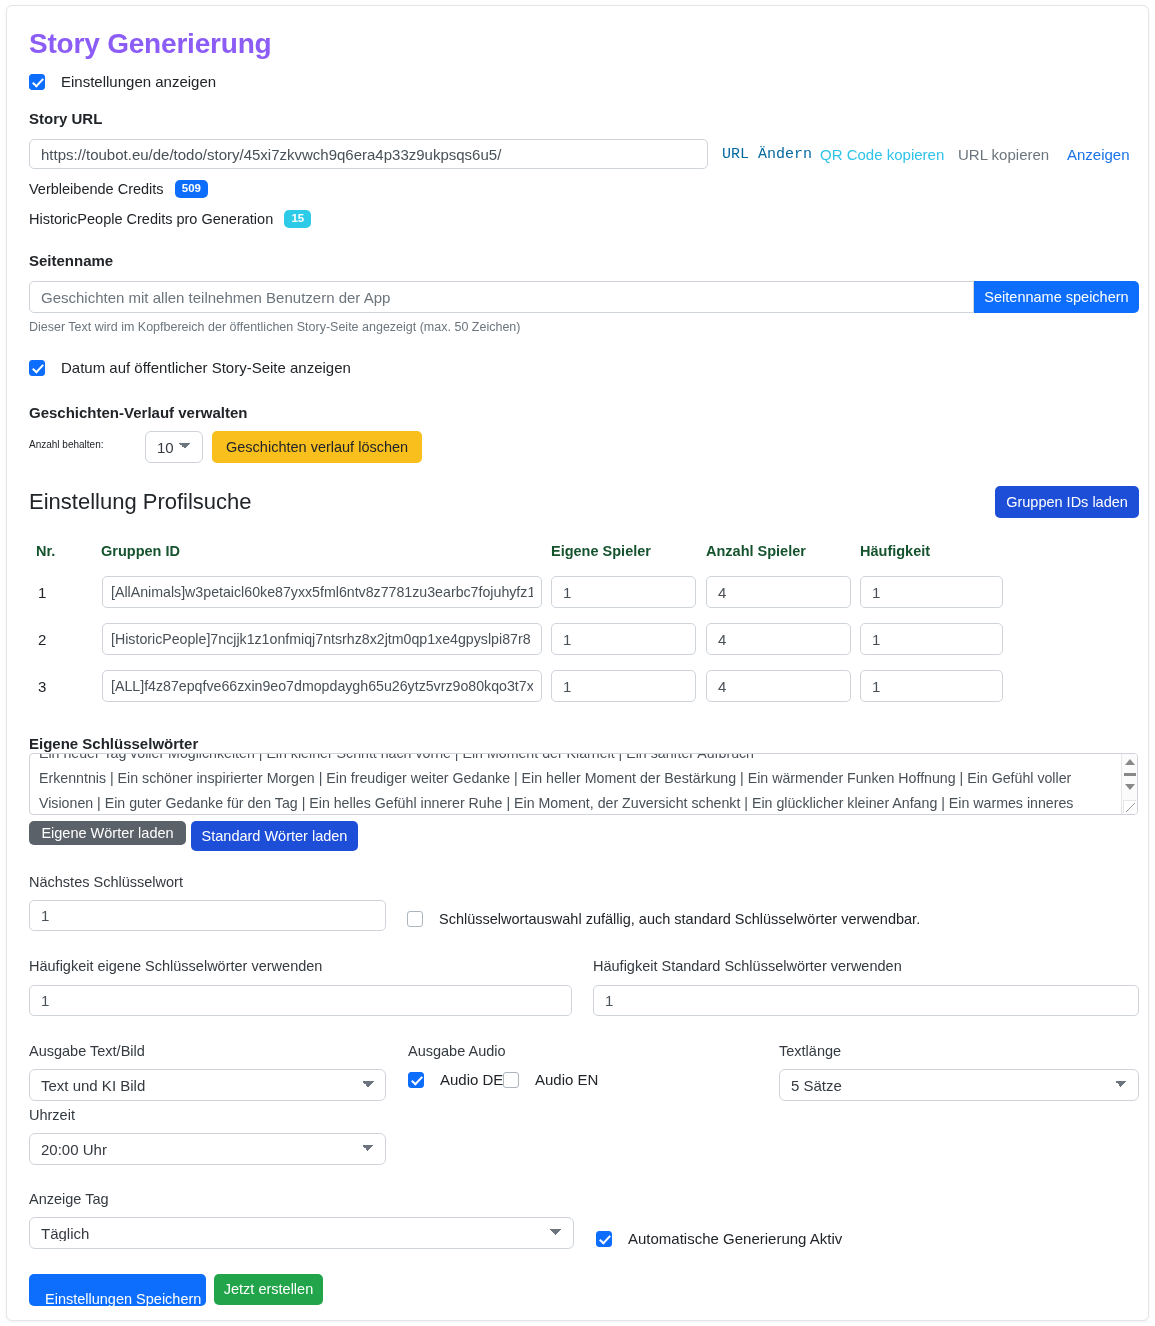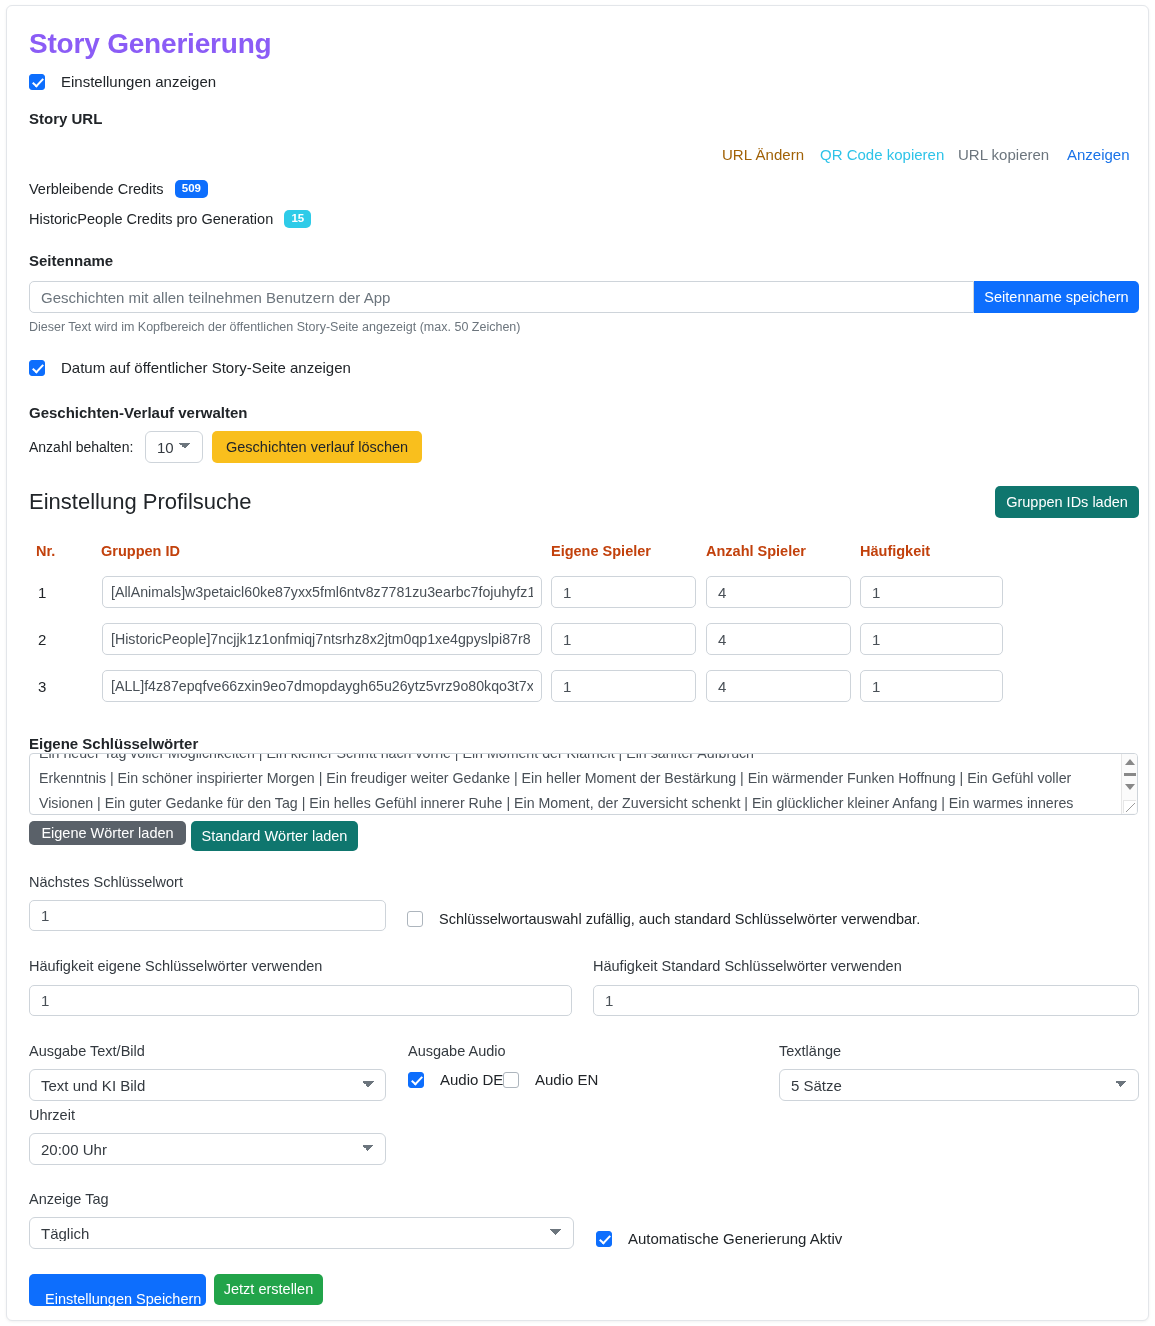--- a/index.html
+++ b/index.html
@@ -100,53 +100,53 @@
     font-size: 15px;
     border: none;
     border-radius: 5px;
     color: #fff;
     padding: 8px 15px;
     cursor: pointer;
     line-height: 1.25;
     white-space: nowrap;
   }
   .btn-blue   { background: #0d6efd; }
-  .btn-cyan   { background: #0f766e; color:#fff; }
+  .btn-cyan   { background: #1d4ed8; color:#fff; }
   .btn-amber  { background: #f9bf1d; color: #212529; }
   .btn-gray   { background: #5a6169; }
   .btn-green  { background: #22a44a; }
 
   .badge {
     display: inline-block;
     font-size: 11.5px;
     font-weight: bold;
     color: #fff;
     border-radius: 5px;
     padding: 3px 7px;
     vertical-align: 2px;
     line-height: 1;
   }
   .badge-blue { background: #0d6efd; }
   .badge-cyan { background: #2ecbe8; }
 
   .link { font-size: 15px; text-decoration: none; cursor: pointer; }
-  .link-amber { color: #a16207; }
+  .link-amber { color: #0369a1; font-family: Liberation Mono, monospace; }
   .link-cyan  { color: #2ec3e8; }
   .link-gray  { color: #6c757d; }
   .link-blue  { color: #1a73e8; }
 
   .hint { font-size: 12.5px; color: #6c757d; }
 
   h2.section {
     font-size: 22px; font-weight: 500;
     margin: 0; color: #212529;
   }
 
   .th {
-    font-weight: bold; font-size: 14.5px; color: #c2410c;
+    font-weight: bold; font-size: 14.5px; color: #14532d;
   }
   .rownum { font-size: 15px; color: #212529; }
 
   
   .ta-wrap {
     position: relative;
     width: 1109px; height: 62px;
     border: 1px solid #ced4da;
     border-radius: 4px;
     background: #fff;
@@ -204,20 +204,21 @@
   <h1 class="title">Story Generierung</h1>
 
   <div class="check-row abs" style="left:22px; top:67px;">
     <span class="cb checked"></span>
     <span class="check-label">Einstellungen anzeigen</span>
   </div>
 
   <div class="abs" style="left:22px; top:104px;">
     <span class="field-label">Story URL</span>
   </div>
+  <input class="txt abs" style="left: 22px; top: 133px; width: 679px; height: 30px;" readonly="" value="https://toubot.eu/de/todo/story/45xi7zkvwch9q6era4p33z9ukpsqs6u5/">
 
   <a class="link link-amber abs" style="left:715px; top:140px;">URL Ändern</a>
   <a class="link link-cyan abs" style="left:813px; top:140px;">QR Code kopieren</a>
   <a class="link link-gray abs" style="left:951px; top:140px;">URL kopieren</a>
   <a class="link link-blue abs" style="left:1060px; top:140px;">Anzeigen</a>
 
   <div class="abs" style="left:22px; top:174px;">
     <span style="font-size:14.5px;">Verbleibende Credits</span>
     <span class="badge badge-blue" style="margin-left:7px;">509</span>
   </div>
@@ -235,21 +236,21 @@
   <div class="hint abs" style="left:22px; top:314px;">Dieser Text wird im Kopfbereich der öffentlichen Story-Seite angezeigt (max. 50 Zeichen)</div>
 
   <div class="check-row abs" style="left:22px; top:353px;">
     <span class="cb checked"></span>
     <span class="check-label">Datum auf öffentlicher Story-Seite anzeigen</span>
   </div>
 
   <div class="abs" style="left:22px; top:398px;">
     <span class="field-label">Geschichten-Verlauf verwalten</span>
   </div>
-  <div class="abs" style="left:22px; top:433px; font-size:14px;">Anzahl behalten:</div>
+  <div class="abs" style="left:22px; top:433px; font-size:10px;">Anzahl behalten:</div>
   <select class="sel abs" style="left:138px; top:425px; width:58px; height:32px; padding-right:24px;">
     <option>10</option>
   </select>
   <button class="btn btn-amber abs" style="left:205px; top:425px; height:32px; padding:0 14px; font-size:14.5px;">Geschichten verlauf löschen</button>
 
   <h2 class="section abs" style="left:22px; top:483px;">Einstellung Profilsuche</h2>
   <button class="btn btn-cyan abs" style="left:988px; top:480px; width:144px; height:32px; font-size:14.5px; padding:0;">Gruppen IDs laden</button>
 
   <div class="th abs" style="left:29px; top:537px;">Nr.</div>
   <div class="th abs" style="left:94px; top:537px;">Gruppen ID</div>

